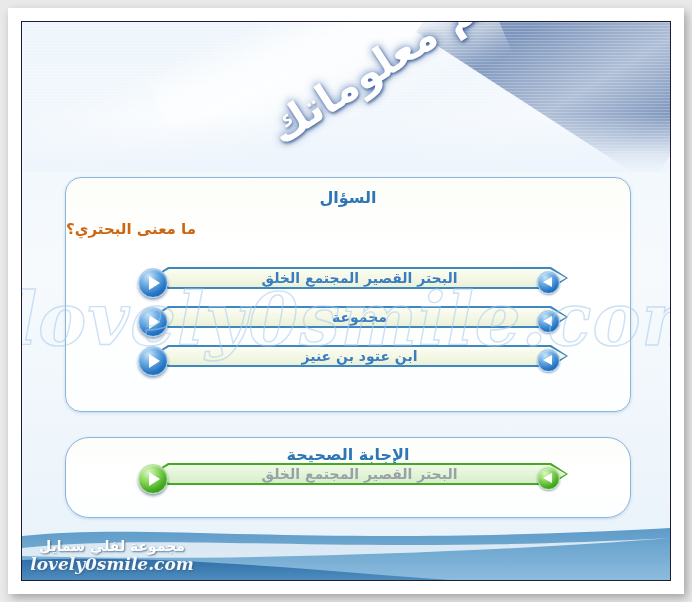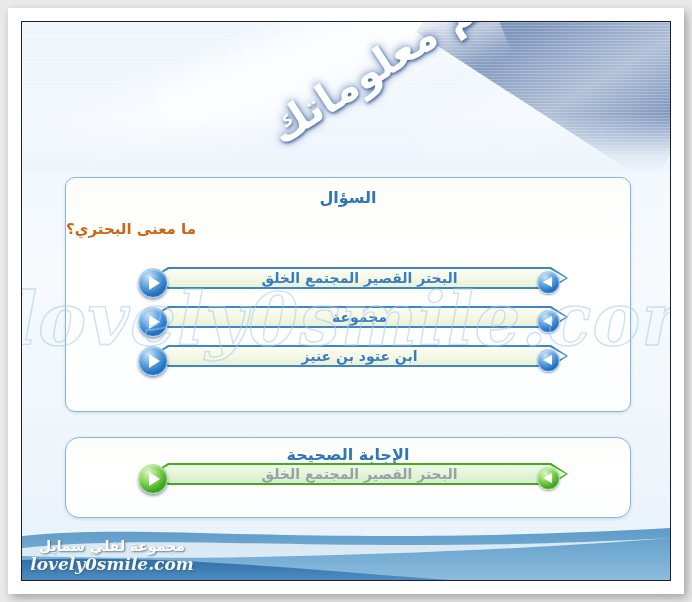--- a/index.html
+++ b/index.html
@@ -26,24 +26,24 @@
   .scanlines{position:absolute;inset:0;pointer-events:none;
          background:repeating-linear-gradient(to bottom,rgba(255,255,255,0.22) 0px,rgba(255,255,255,0.22) 1px,rgba(0,0,0,0) 1px,rgba(0,0,0,0) 3px);}
   .header-fade{position:absolute;left:0;right:0;bottom:0;height:58px;pointer-events:none;
          background:linear-gradient(to bottom,rgba(238,245,252,0) 0%,rgba(238,245,252,0.85) 70%,#eef5fc 100%);}
   .calligraphy{position:absolute;left:208px;top:18px;width:300px;text-align:center;
          transform:rotate(-33deg);transform-origin:50% 50%;
          font-size:42px;font-weight:bold;color:#ffffff;direction:rtl;
          text-shadow:0 0 8px rgba(20,70,150,0.75),0 2px 3px rgba(10,40,100,0.55);}
 
   
-  .qbox{position:absolute;left:43px;top:155px;width:564px;height:233px;border:1px solid #8ab6da;border-radius:10px;
+  .qbox{position:absolute;left:43px;top:155px;width:564px;height:233px;border:1px solid #8ab6da;border-radius:16px;
         background:linear-gradient(to bottom,#fcfdf8 0%,#ffffff 28%,#fdfeff 100%);
         box-shadow:0 1px 3px rgba(110,155,200,0.35);}
-  .abox{position:absolute;left:43px;top:415px;width:564px;height:79px;border:1px solid #8ab6da;border-radius:14px;
+  .abox{position:absolute;left:43px;top:415px;width:564px;height:79px;border:1px solid #8ab6da;border-radius:24px;
         background:linear-gradient(to bottom,#fcfdf8 0%,#ffffff 40%,#fdfeff 100%);
         box-shadow:0 1px 3px rgba(110,155,200,0.35);}
   .section-title{margin-top:10px;text-align:center;font-size:16px;font-weight:bold;color:#2e76b5;direction:rtl;}
   .abox .section-title{margin-top:7px;}
   .question-text{margin-top:13px;text-align:left;font-size:15px;font-weight:bold;color:#cc6611;direction:rtl;}
 
   
   .row{position:absolute;left:72px;width:430px;height:22px;}
   .row.r1{top:89px;} .row.r2{top:128px;} .row.r3{top:167px;text-align:right;}
   .abox .row{top:25px;}

